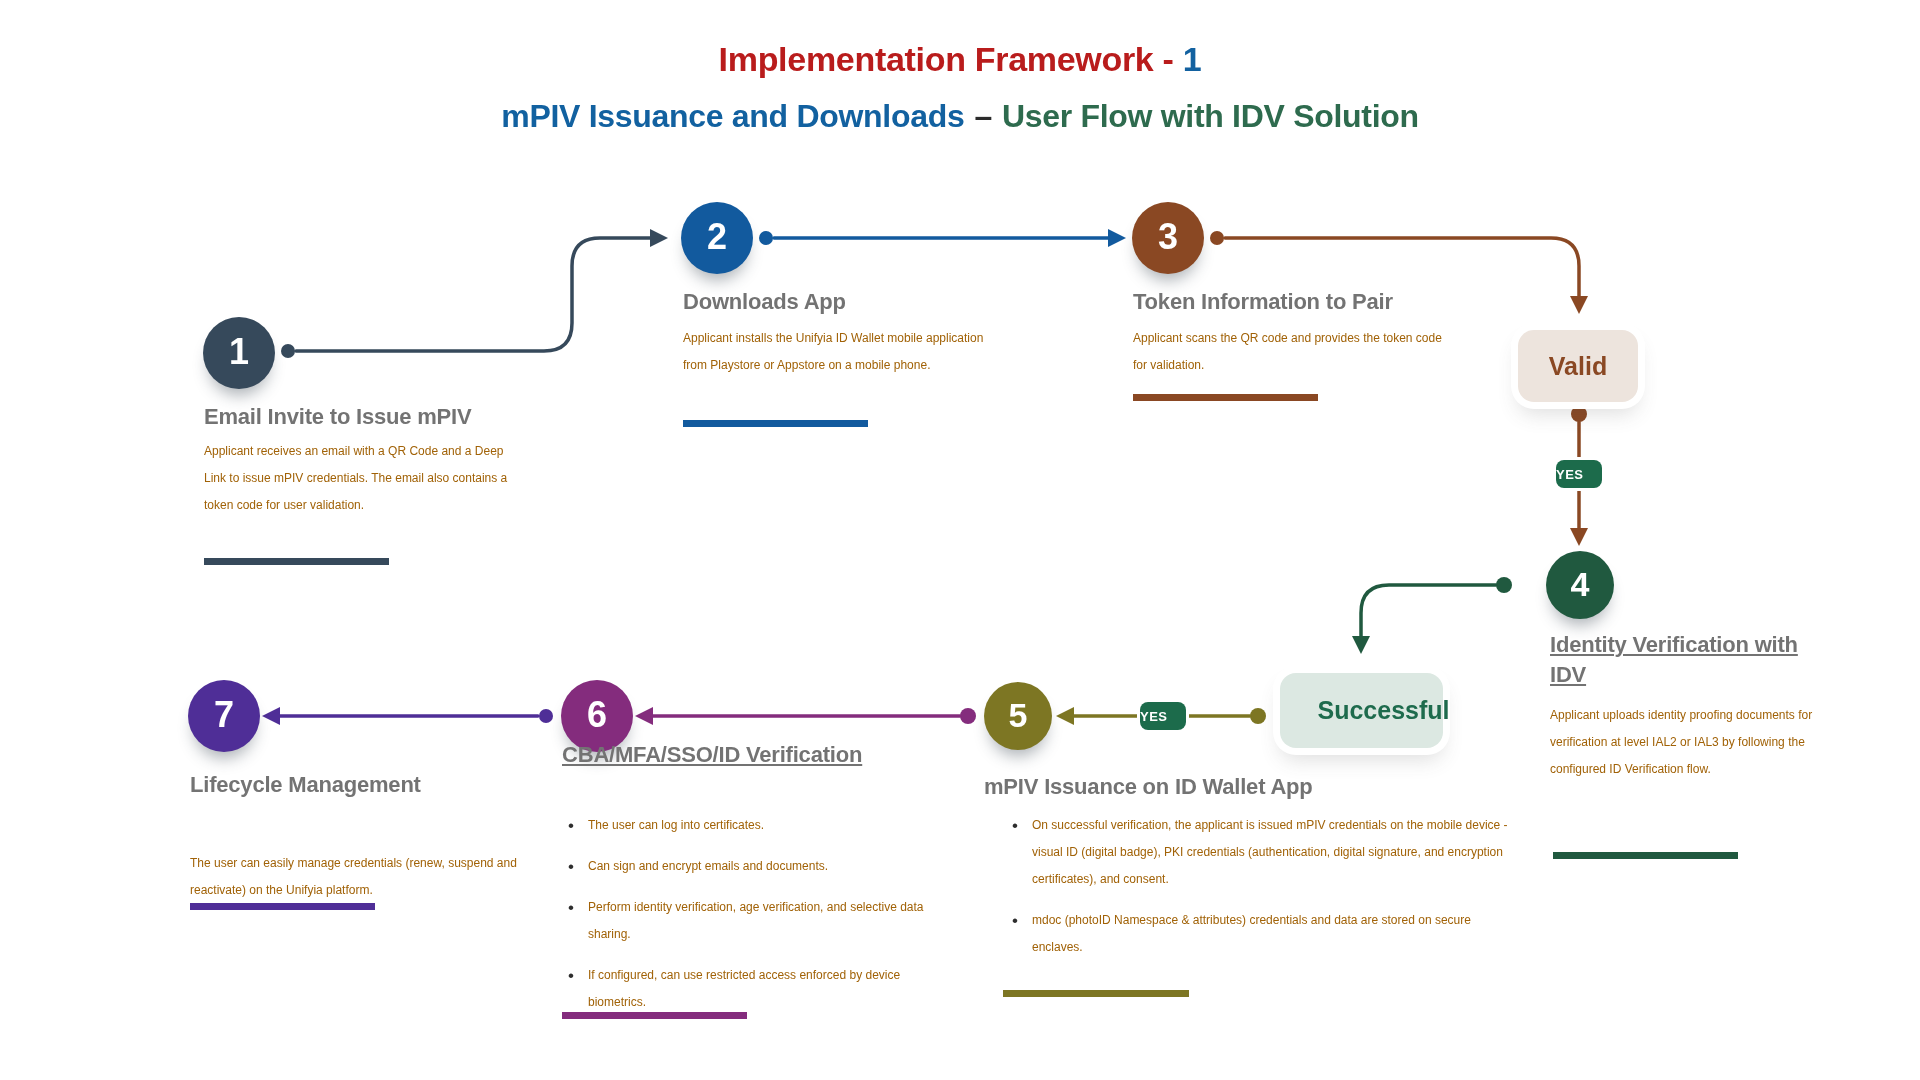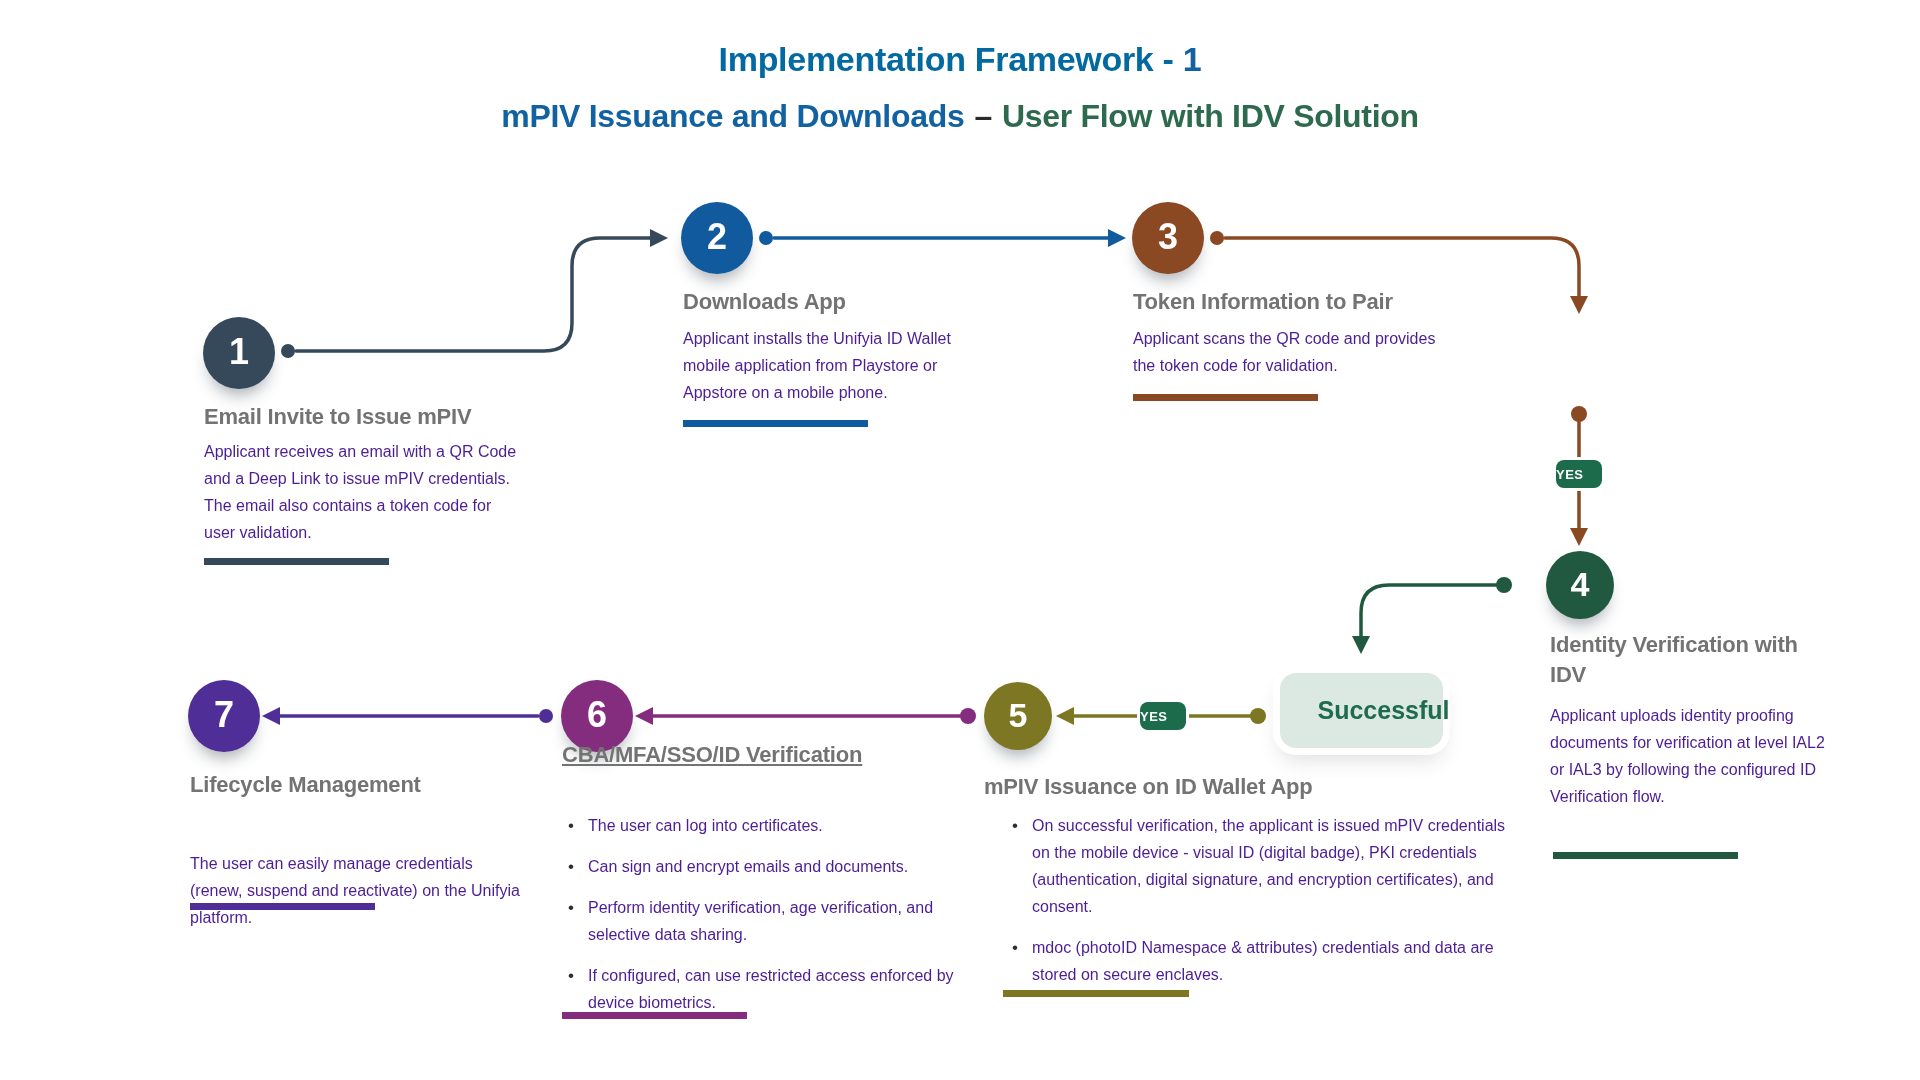--- a/index.html
+++ b/index.html
@@ -24,32 +24,32 @@
   .c-md{width:68px;height:68px;font-size:34px;}
   
   .decision{border-radius:16px;display:flex;align-items:center;justify-content:center;
     font-weight:800;z-index:2;box-shadow:0 0 0 7px #ffffff,0 12px 20px rgba(80,80,80,.18);}
   .decision span{font-size:25px;}
   .yes-badge{border-radius:8px;display:flex;align-items:center;justify-content:flex-start;
     z-index:2;box-shadow:0 0 0 3px #ffffff;}
   .yes-badge span{font-size:13px;font-weight:800;letter-spacing:.5px;}
   
   .step-title{font-size:22px;font-weight:800;color:#737373;letter-spacing:-.2px;line-height:30px;z-index:2;}
-  .step-body{font-size:16px;line-height:27px;color:#4c1d95;z-index:2;}
+  .step-body{font-size:12px;line-height:27px;color:#a16207;z-index:2;}
   .underline{height:7px;z-index:2;}
   ul.bullets{margin:0;padding:0 0 0 6px;list-style:none;}
   ul.bullets li{position:relative;padding-left:20px;margin-bottom:14px;}
   ul.bullets li::before{content:"•";position:absolute;left:0;top:0;color:#2e2e2e;font-size:17px;}
 </style>
 </head>
 <body>
 
 <div id="canvas">
 
-  <div class="abs title"><span style="color: #0369a1;">Implementation Framework - </span><span style="color: rgb(18, 97, 160);">1</span></div>
+  <div class="abs title"><span style="color: #b91c1c;">Implementation Framework - </span><span style="color: rgb(18, 97, 160);">1</span></div>
   <div class="abs subtitle"><span style="color: rgb(18, 97, 160);">mPIV Issuance and Downloads</span><span class="sep">–</span><span style="color: rgb(46, 107, 78);">User Flow with IDV Solution</span></div>
 
   <svg class="abs flow" width="1920" height="1080" viewBox="0 0 1920 1080">
 
     <circle cx="288" cy="351" r="7" style="fill: rgb(54, 73, 91);"></circle>
     <path d="M 296 351 H 544 Q 572 351 572 323 V 266 Q 572 238 600 238 H 650" style="stroke: rgb(54, 73, 91);"></path>
     <polygon points="650,229 650,247 668,238" style="fill: rgb(54, 73, 91);"></polygon>
 
     <circle cx="766" cy="238" r="7" style="fill: rgb(18, 90, 158);"></circle>
     <path d="M 774 238 H 1108" style="stroke: rgb(18, 90, 158);"></path>
@@ -95,20 +95,23 @@
   <div class="abs circle c-md" style="left: 984px; top: 682px; background: rgb(125, 118, 35);">
       <span>5</span>
     </div>
   <div class="abs circle c-lg" style="left: 561px; top: 680px; background: rgb(132, 44, 125);">
       <span>6</span>
     </div>
   <div class="abs circle c-lg" style="left: 188px; top: 680px; background: rgb(79, 46, 151);">
       <span>7</span>
     </div>
 
+  <div class="abs decision" style="left: 1518px; top: 330px; width: 120px; height: 72px; background: rgb(237, 228, 221);">
+      <span style="color: rgb(138, 72, 35);">Valid</span>
+    </div>
   <div class="abs yes-badge" style="left: 1556px; top: 460px; width: 46px; height: 28px; background: rgb(28, 107, 75);">
       <span style="color: rgb(255, 255, 255);">YES</span>
     </div>
   <div class="abs decision" style="left: 1280px; top: 673px; width: 163px; height: 75px; background: rgb(220, 232, 226);">
       <span style="color: rgb(30, 107, 77); margin-left: 44px;">Successful</span>
     </div>
   <div class="abs yes-badge" style="left: 1140px; top: 702px; width: 46px; height: 28px; background: rgb(28, 107, 75);">
       <span style="color: rgb(255, 255, 255);">YES</span>
     </div>
 
@@ -117,21 +120,21 @@
   <div class="abs underline" style="left: 204px; top: 558px; width: 185px; background: rgb(54, 73, 91);"></div>
 
   <div class="abs step-title" style="left:683px;top:287px;width:340px;">Downloads App</div>
   <div class="abs step-body" style="left:683px;top:325px;width:312px;">Applicant installs the Unifyia ID Wallet mobile application from Playstore or Appstore on a mobile phone.</div>
   <div class="abs underline" style="left: 683px; top: 420px; width: 185px; background: rgb(18, 90, 158);"></div>
 
   <div class="abs step-title" style="left:1133px;top:287px;width:340px;">Token Information to Pair</div>
   <div class="abs step-body" style="left:1133px;top:325px;width:310px;">Applicant scans the QR code and provides the token code for validation.</div>
   <div class="abs underline" style="left: 1133px; top: 394px; width: 185px; background: rgb(138, 72, 35);"></div>
 
-  <div class="abs step-title" style="left:1550px;top:630px;width:280px;">Identity Verification with IDV</div>
+  <div class="abs step-title" style="left:1550px;top:630px;width:280px;text-decoration:underline;">Identity Verification with IDV</div>
   <div class="abs step-body" style="left:1550px;top:702px;width:292px;">Applicant uploads identity proofing documents for verification at level IAL2 or IAL3 by following the configured ID Verification flow.</div>
   <div class="abs underline" style="left: 1553px; top: 852px; width: 185px; background: rgb(32, 89, 63);"></div>
 
   <div class="abs step-title" style="left:984px;top:772px;width:520px;">mPIV Issuance on ID Wallet App</div>
   <ul class="abs bullets step-body" style="left:1006px;top:812px;width:500px;">
     <li>On successful verification, the applicant is issued mPIV credentials on the mobile device - visual ID (digital badge), PKI credentials (authentication, digital signature, and encryption certificates), and consent.</li>
     <li>mdoc (photoID Namespace &amp; attributes) credentials and data are stored on secure enclaves.</li>
   </ul>
   <div class="abs underline" style="left: 1003px; top: 990px; width: 186px; background: rgb(125, 118, 35);"></div>
 

